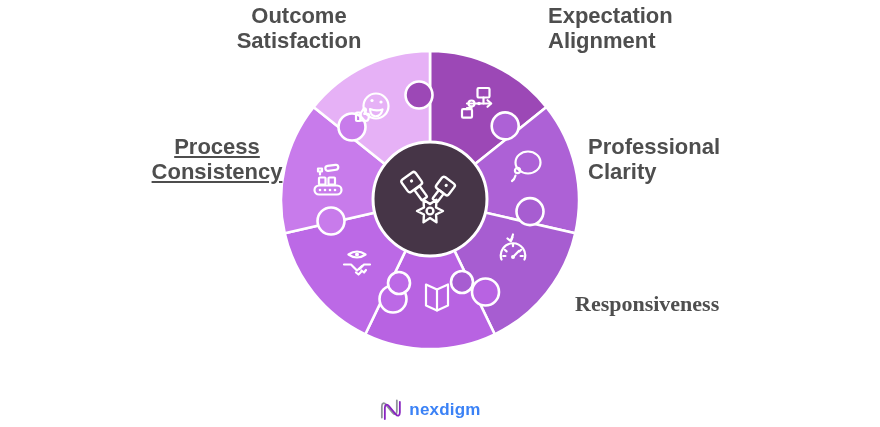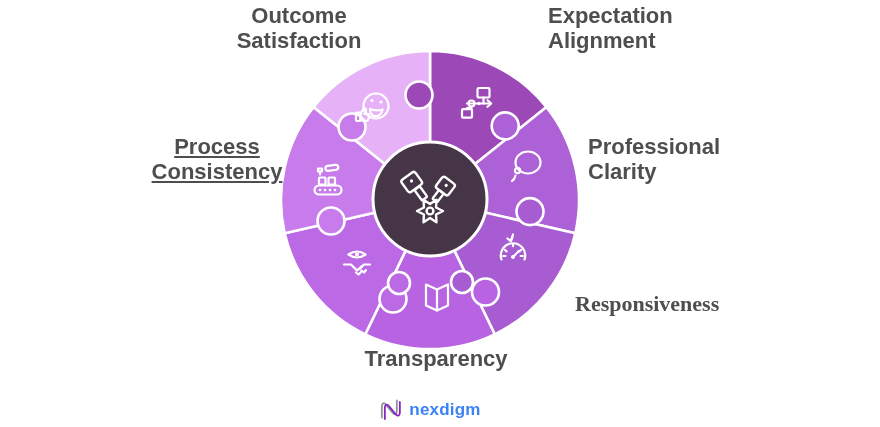--- a/index.html
+++ b/index.html
@@ -144,21 +144,20 @@
 Satisfaction</div>
 
   <div class="seg-label" style="left:502px;top:3px;margin-left:46px;">Expectation
 Alignment</div>
 
   <div class="seg-label" style="left:588px;top:134px;">Professional
 Clarity</div>
 
   <div class="seg-label" style="left:575px;top:291px;font-family:Liberation Serif, serif;">Responsiveness</div>
 
-  <div class="seg-label ctr" style="left:436px;top:346px;">Transparency</div>
 
 
   <div class="seg-label ctr" style="left:217px;top:134px;text-decoration:underline;">Process
 Consistency</div>
 
   <div class="logo">
     <svg width="23" height="24" viewBox="0 0 23 24">
       <path d="M2.5 19.5 V8.5 C2.5 4.8 4.6 4.2 6.8 6.8 L13.2 14.6 C15.4 17.2 17.5 16.6 17.5 13 V2.5" fill="none" stroke="#8f9399" stroke-width="1.8" stroke-linecap="round"></path>
       <path d="M5.5 21 V10 C5.5 6.3 7.6 5.7 9.8 8.3 L16.2 16.1 C18.4 18.7 20.5 18.1 20.5 14.5 V4" fill="none" stroke="#8824c0" stroke-width="1.8" stroke-linecap="round"></path>
     </svg>

